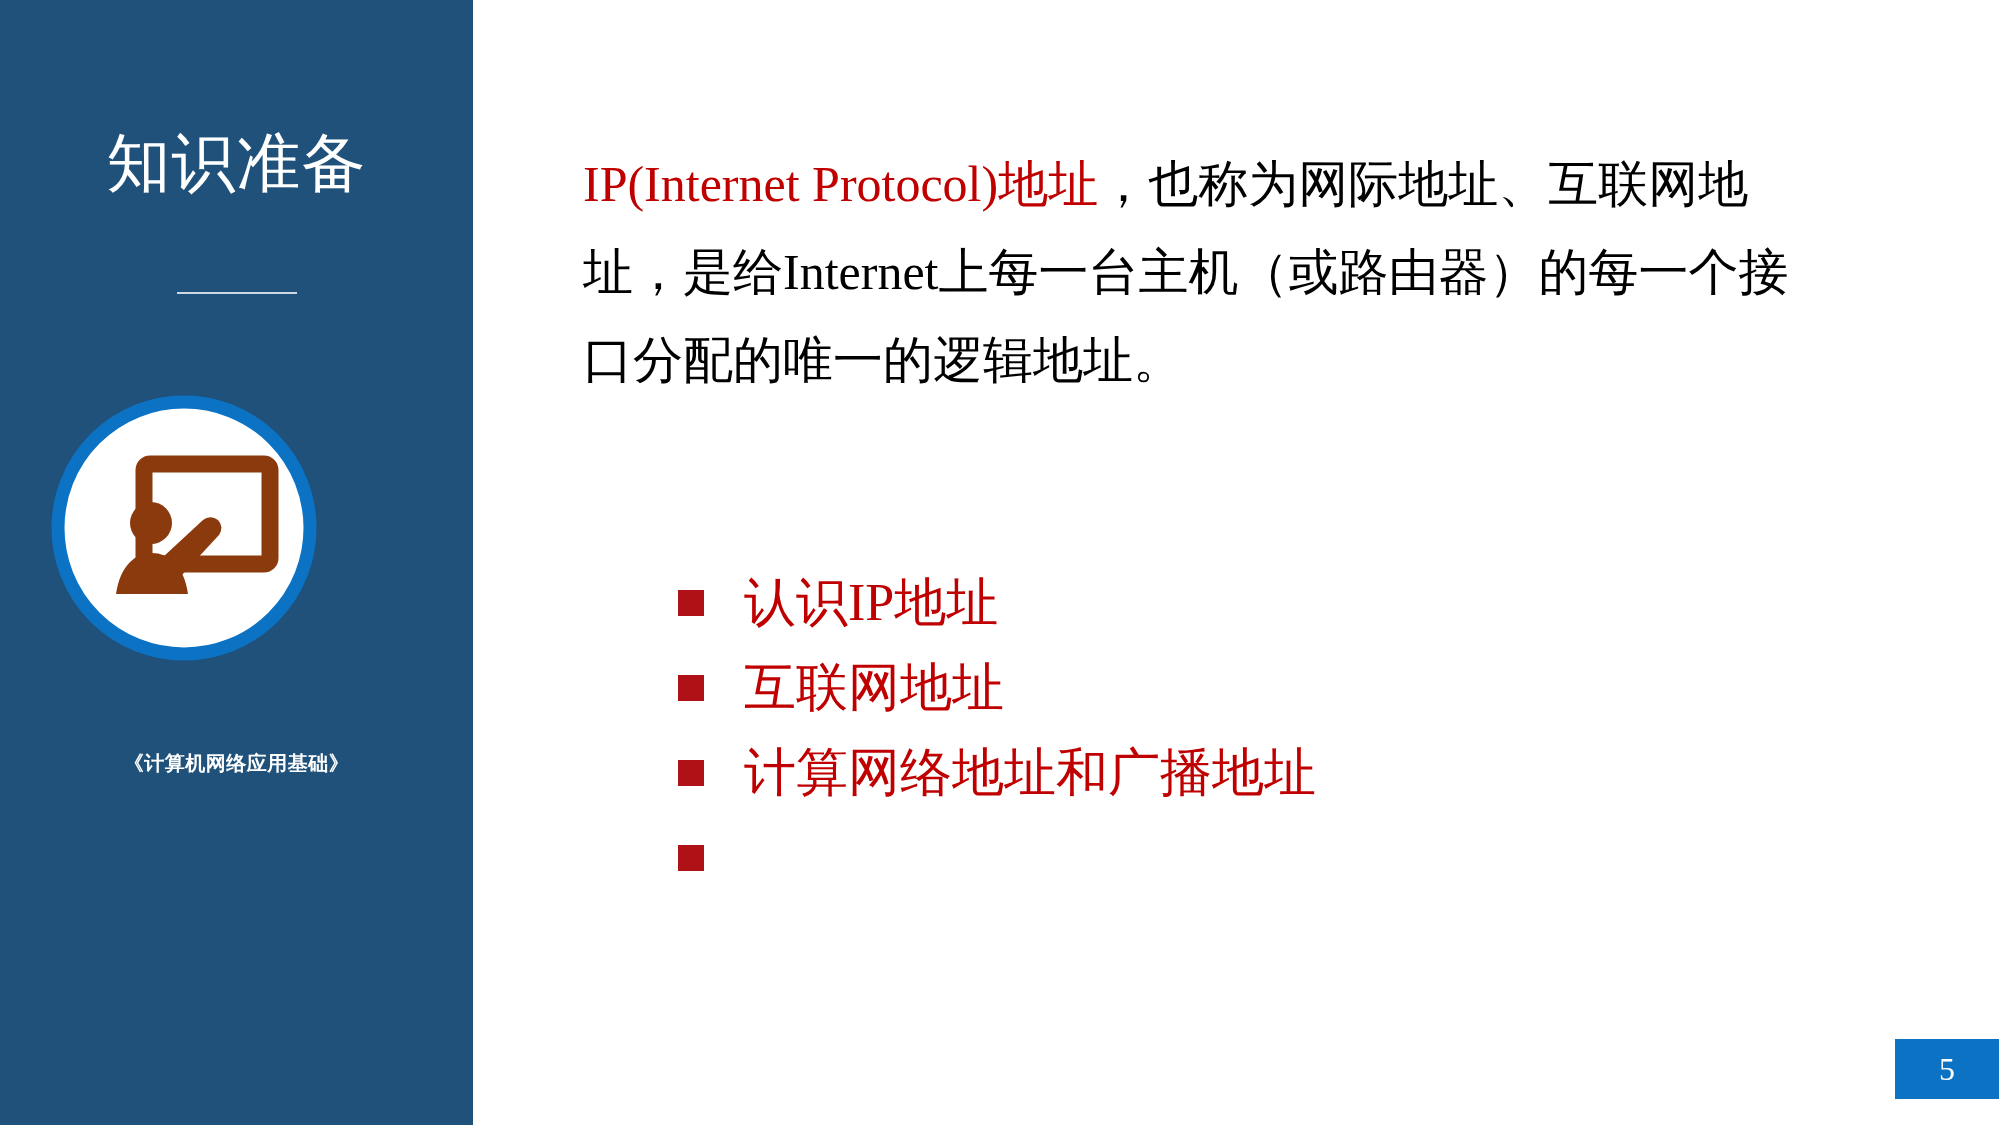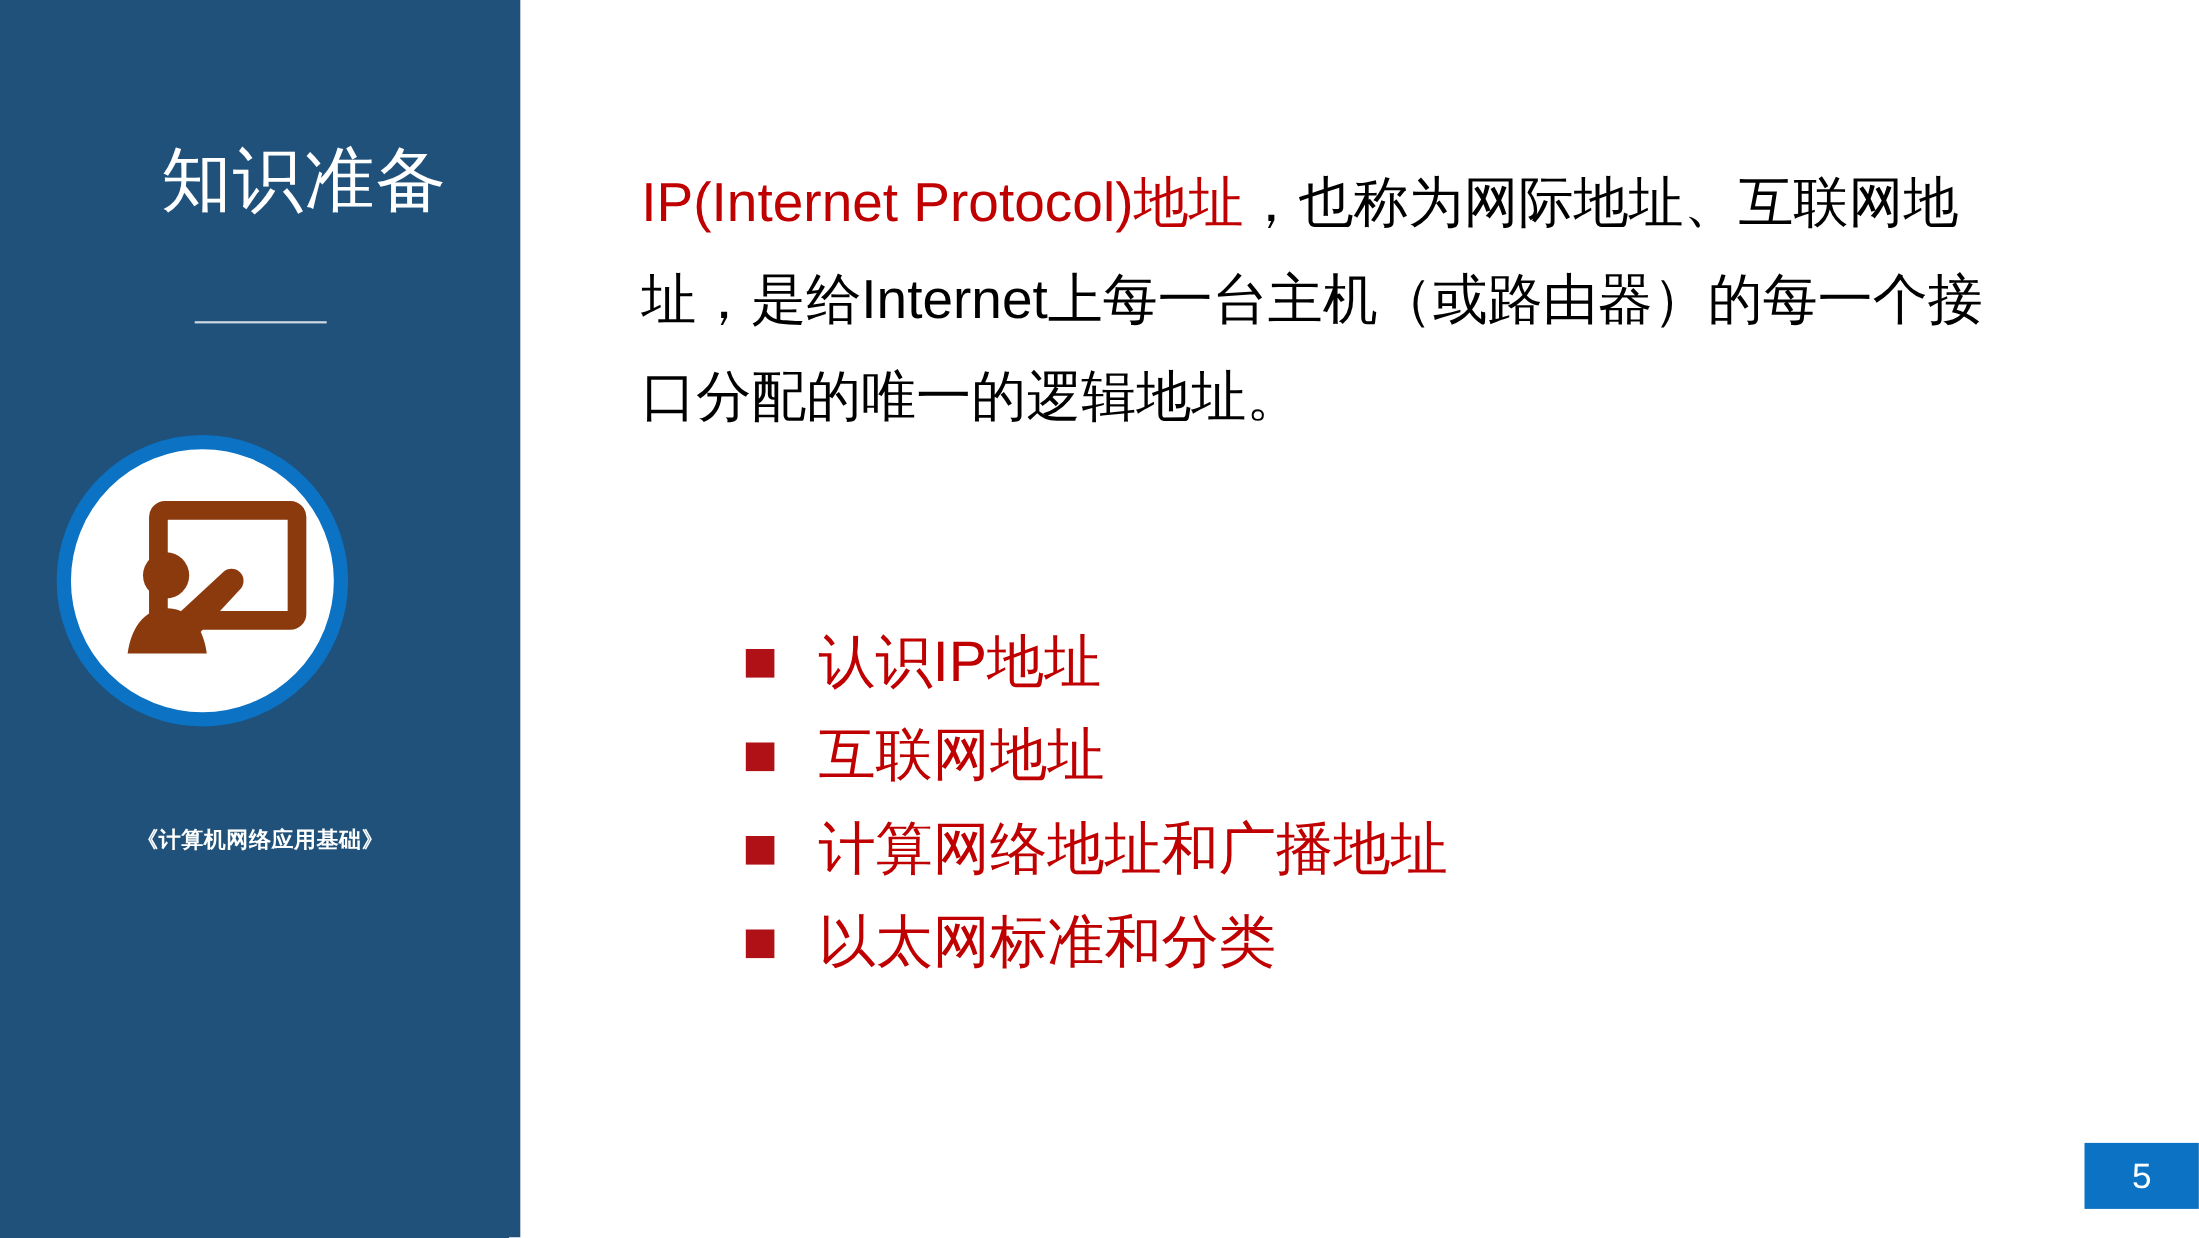--- a/index.html
+++ b/index.html
@@ -35,21 +35,20 @@
     left: 0;
     top: 130px;
     width: 473px;
     text-align: center;
     color: #ffffff;
     font-size: 64px;
     line-height: 1.05;
     letter-spacing: 1px;
     font-weight: 400;
     white-space: nowrap;
-    margin-left: 40px;
   }
   .sidebar-divider {
     position: absolute;
     left: 50%;
     transform: translateX(-50%);
     top: 292px;
     width: 120px;
     height: 2px;
     background: #cfd9e3;
   }
@@ -82,20 +81,21 @@
     white-space: nowrap;
   }
 
   
   .content {
     position: absolute;
     left: 473px;
     top: 0;
     width: 1526px;
     height: 1125px;
+    font-family: Liberation Serif, serif;
   }
   .paragraph {
     position: absolute;
     left: 110px;
     top: 140px;
     width: 1250px;
     font-size: 50px;
     line-height: 88px;
     color: #000000;
     letter-spacing: 0px;
@@ -185,20 +185,19 @@
       <div class="bullet-item">
         <span class="bullet-marker"></span>
         <span class="bullet-text">互联网地址</span>
       </div>
       <div class="bullet-item">
         <span class="bullet-marker"></span>
         <span class="bullet-text">计算网络地址和广播地址</span>
       </div>
       <div class="bullet-item">
         <span class="bullet-marker"></span>
-        <span class="bullet-text">以太网标准和分类</span>
       </div>
     </div>
 
     <div class="page-badge">5</div>
   </div>
 
 </div>
 
 </body></html>

